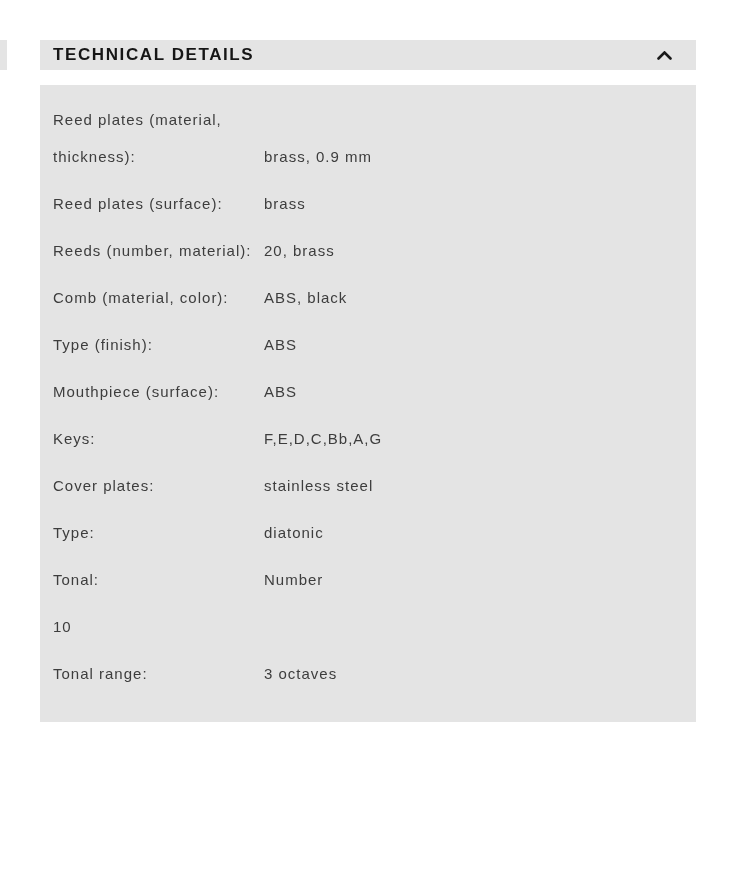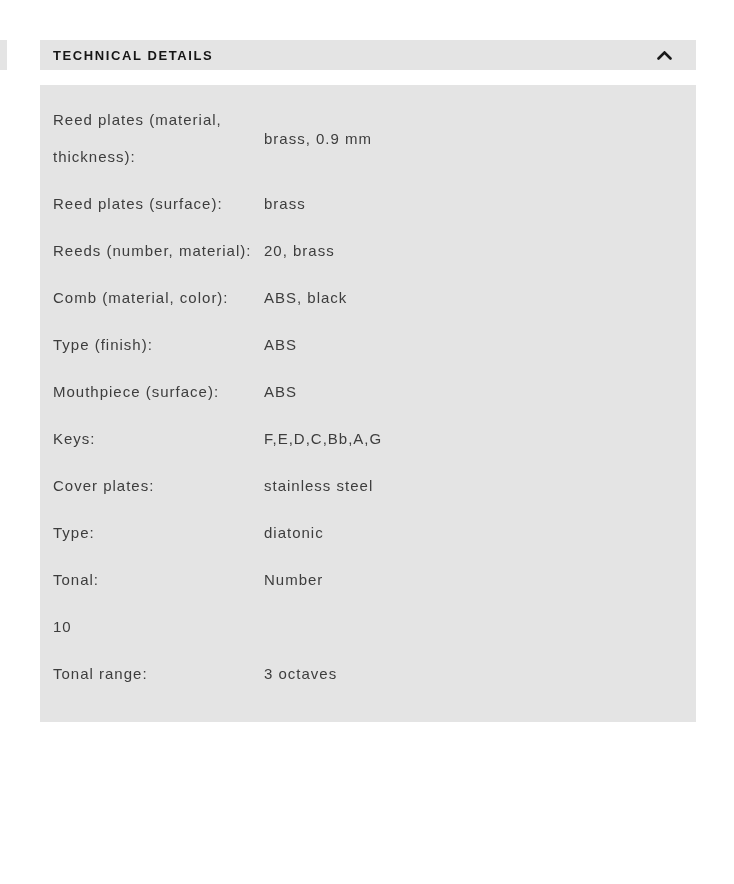--- a/index.html
+++ b/index.html
@@ -35,39 +35,39 @@
     display: flex;
     align-items: center;
     justify-content: space-between;
     padding: 0 24px 0 13px;
     box-sizing: border-box;
     cursor: pointer;
     border: 0;
     width: 100%;
   }
   .accordion-title {
-    font-size: 13px;
+    font-size: 17px;
     font-weight: bold;
     letter-spacing: 1.6px;
     color: #161616;
     white-space: nowrap;
   }
   .chevron {
     display: inline-flex;
     align-items: center;
   }
   .panel {
     margin-top: 15px;
     background: #e4e4e4;
     padding: 16px 13px 30px 13px;
     box-sizing: border-box;
   }
   .spec-row {
     display: flex;
-    align-items: center;
+    align-items: flex-end;
     margin-bottom: 10px;
     font-size: 15px;
     line-height: 37px;
     letter-spacing: 1px;
     color: #3d3d3d;
   }
   .spec-row:last-child {
     margin-bottom: 0;
   }
   .spec-label {

